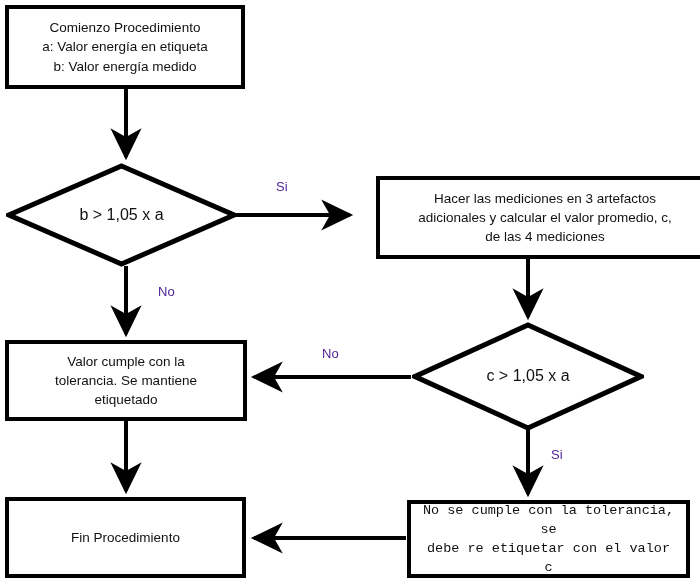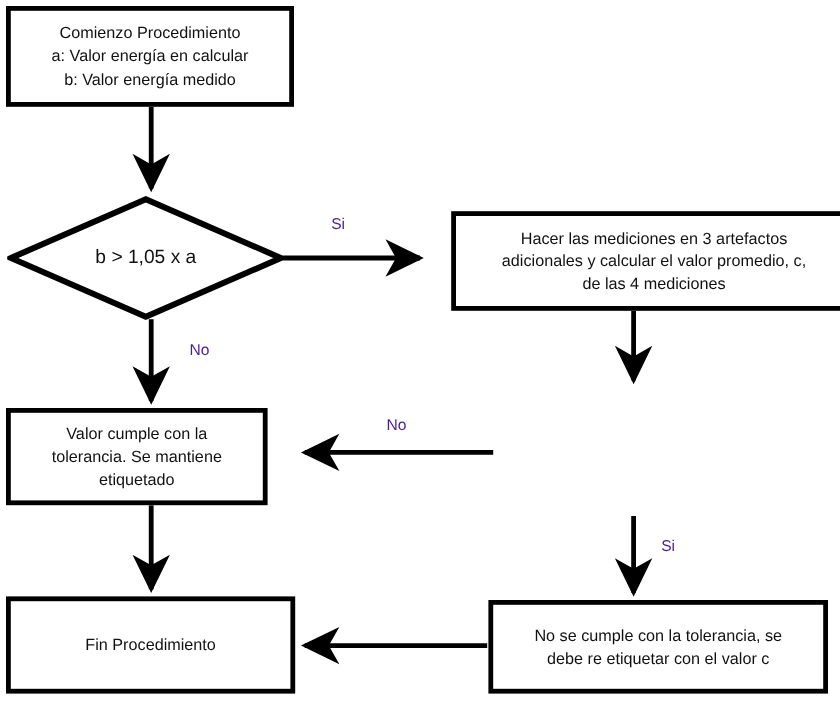--- a/index.html
+++ b/index.html
@@ -107,45 +107,51 @@
       <line x1="126" y1="421" x2="126" y2="491" stroke="#000000" stroke-width="4" marker-end="url(#arrowhead)"></line>
     </g>
 
     <g>
       <line x1="406" y1="538" x2="254" y2="538" stroke="#000000" stroke-width="4" marker-end="url(#arrowhead)"></line>
     </g>
   </svg>
 
   <div class="node process" style="left:5px; top:5px; width:240px; height:84px;">
     <div class="node-text">Comienzo Procedimiento
-a: Valor energía en calcular
+a: Valor energía en etiqueta
 b: Valor energía medido</div>
   </div>
 
   <div class="node decision" style="left:6px; top:163px; width:231px; height:104px;">
     <svg class="diamond-svg" viewBox="0 0 231 104" preserveAspectRatio="none">
       <polygon points="115.5,3 228,52 115.5,101 3,52" fill="#ffffff" stroke="#000000" stroke-width="5"></polygon>
     </svg>
     <div class="node-text">b &gt; 1,05 x a</div>
   </div>
 
   <div class="node process" style="left:376px; top:176px; width:338px; height:83px;">
     <div class="node-text">Hacer las mediciones en 3 artefactos
 adicionales y calcular el valor promedio, c,
 de las 4 mediciones</div>
   </div>
 
+  <div class="node decision" style="left:412px; top:322px; width:232px; height:109px;">
+    <svg class="diamond-svg" viewBox="0 0 232 109" preserveAspectRatio="none">
+      <polygon points="116,3 229,54.5 116,106 3,54.5" fill="#ffffff" stroke="#000000" stroke-width="5"></polygon>
+    </svg>
+    <div class="node-text">c &gt; 1,05 x a</div>
+  </div>
 
-  <div class="node process" style="left:5px; top:340px; width:218px; height:81px;">
+  <div class="node process" style="left:5px; top:340px; width:242px; height:81px;">
     <div class="node-text">Valor cumple con la
 tolerancia. Se mantiene
 etiquetado</div>
   </div>
 
-  <div class="node process" style="left:407px; top:500px; width:283px; height:78px;">
+  <div class="node process" style="left:407px; top:500px; width:283px; height:78px;font-family:Liberation Mono, monospace;">
     <div class="node-text">No se cumple con la tolerancia, se
 debe re etiquetar con el valor c</div>
   </div>
 
   <div class="node process" style="left:5px; top:497px; width:241px; height:81px;">
     <div class="node-text">Fin Procedimiento</div>
   </div>
 
   <div class="edge-label" style="left:276px; top:179px;">Si</div>
 

